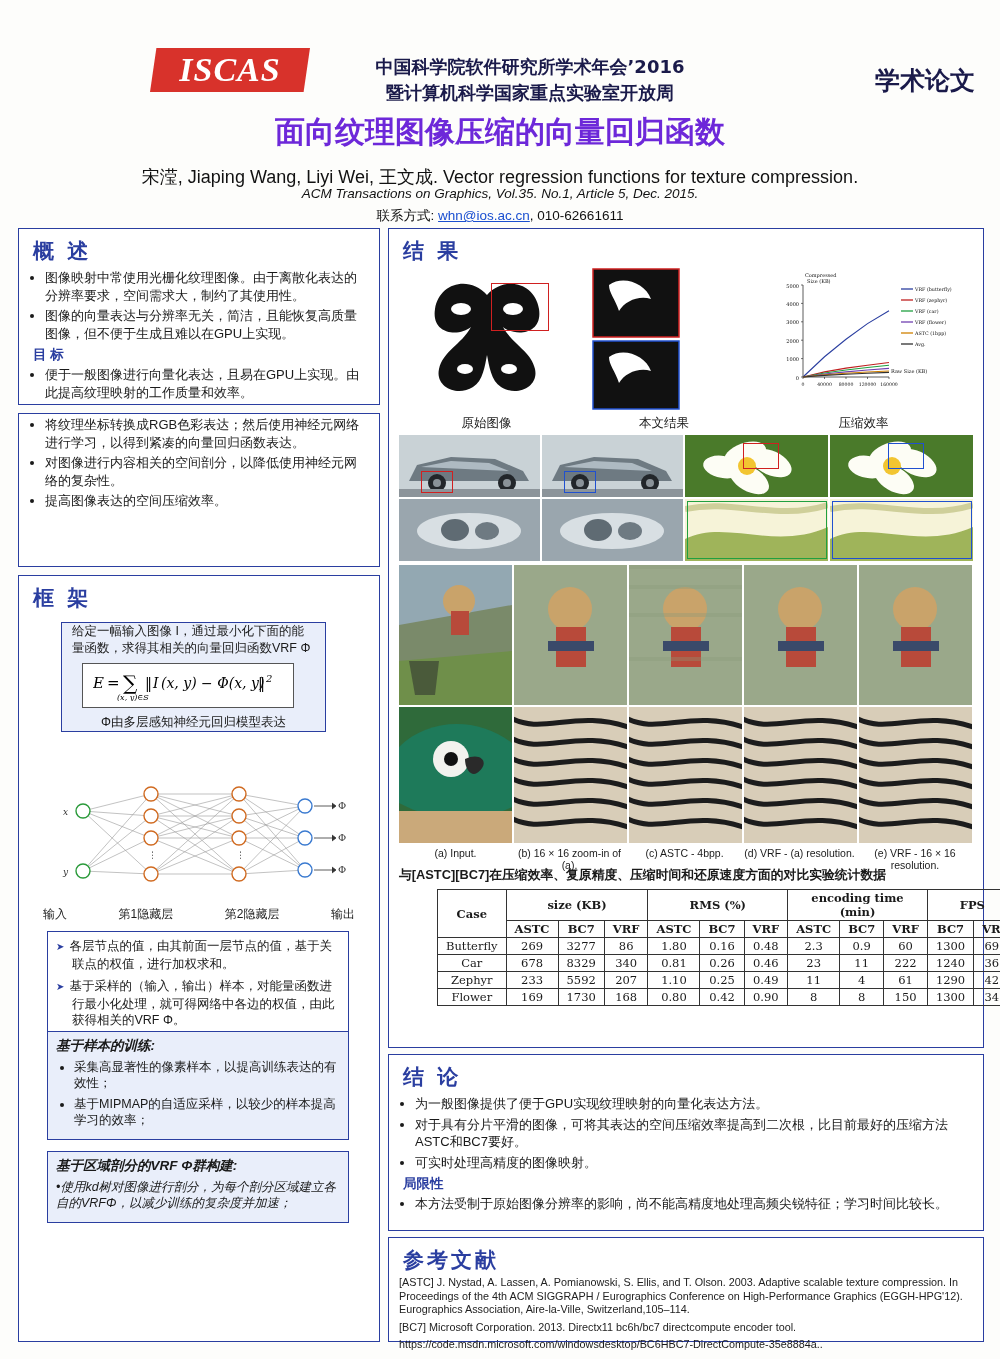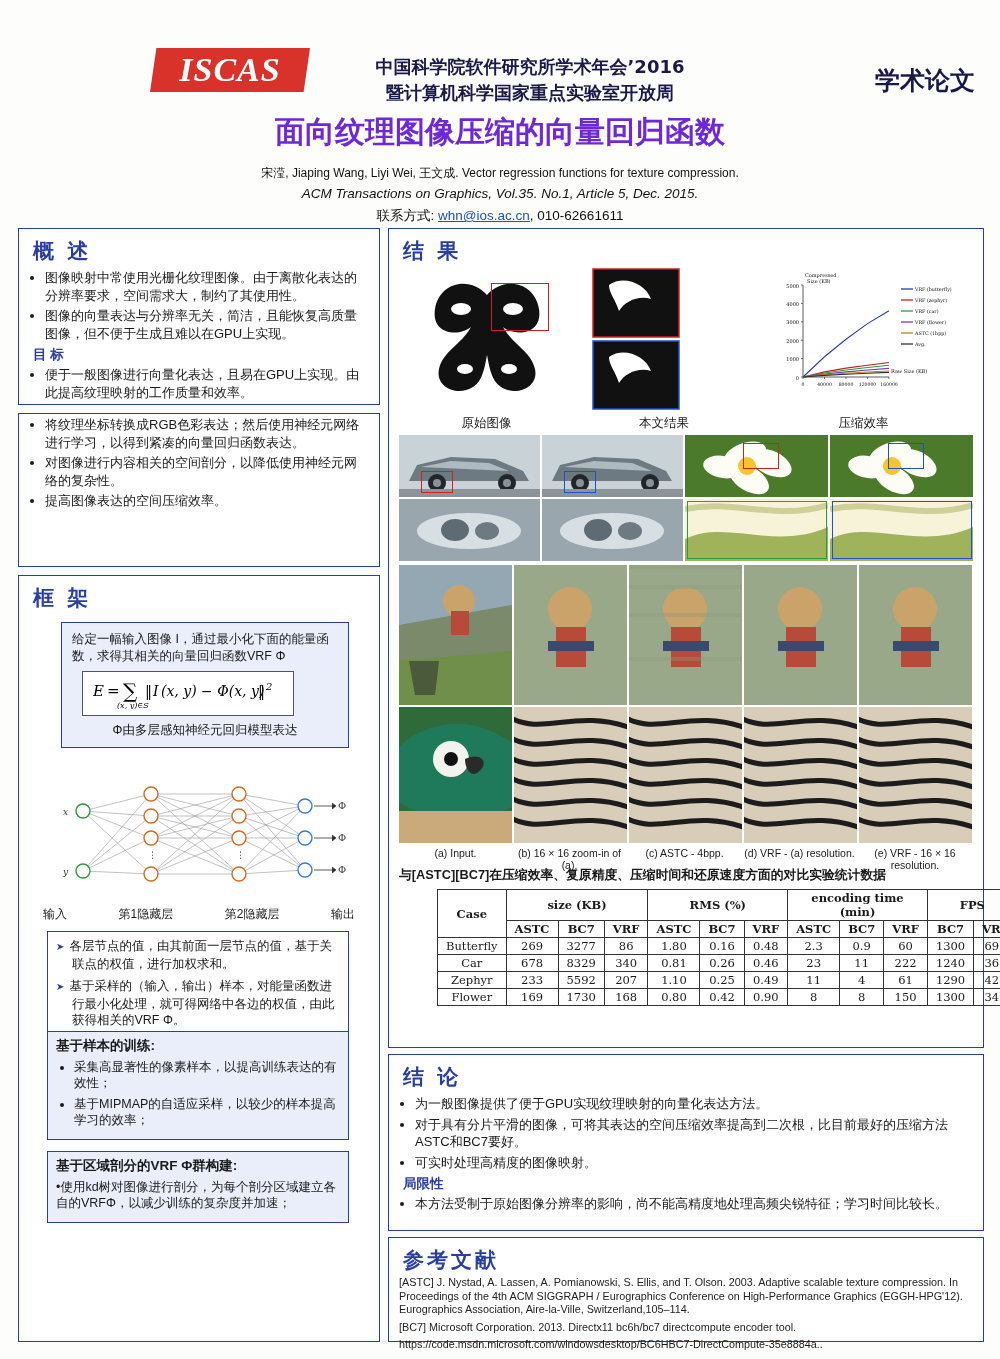--- a/index.html
+++ b/index.html
@@ -33,21 +33,21 @@
     position:absolute;right:25px;top:46px;font-size:25px;font-weight:bold;
     color:#1a1a4a;font-family:"DejaVu Sans", sans-serif;
   }
   .title{
     position:absolute;left:0;top:112px;width:1000px;text-align:center;
     font-size:30px;font-weight:bold;color:#6d28d9;
     font-family:"DejaVu Sans", sans-serif;
   }
   .authors{
     position:absolute;left:0;top:165px;width:1000px;text-align:center;
-    font-size:12px;color:#111;
+    font-size:18px;color:#111;
   }
   .venue{
     position:absolute;left:0;top:186px;width:1000px;text-align:center;
     font-size:13.5px;font-style:italic;color:#111;
   }
   .contact{
     position:absolute;left:0;top:207px;width:1000px;text-align:center;
     font-size:13.5px;color:#111;
   }
   .contact a{color:#1a4fd0;text-decoration:underline;}
@@ -66,22 +66,22 @@
   ul.bl li{font-size:13px;line-height:17.5px;margin-bottom:3px;}
 
   
   #p-overview{left:18px;top:228px;width:360px;height:175px;}
   
   #p-motivation{left:18px;top:413px;width:360px;height:152px;}
   
   #p-framework{left:18px;top:575px;width:360px;height:765px;}
 
   .eq-box{
-    position:absolute;left:42px;top:46px;width:288px;border:1px solid #2a3ea0;
-    background:#e9eefa;padding:8px 10px;box-sizing:border-box;
+    position:absolute;left:42px;top:46px;width:265px;border:1px solid #2a3ea0;
+    background:#e9eefa;padding:0 10px;box-sizing:border-box;
   }
   .eq-text{font-size:12.5px;line-height:17px;}
   .eq-formula{
     border:1px solid #555;background:#fff;display:inline-block;
     padding:3px 10px;margin:6px 0 6px 10px;font-family:"DejaVu Serif", serif;
     font-size:14px;font-style:italic;
   }
 
   .netfig{position:absolute;left:24px;top:200px;width:312px;height:130px;}
   .netlabels{
@@ -97,21 +97,21 @@
     padding-left:16px;text-indent:-16px;}
   .arrow-box p:before{content:"\27A4";color:#2a3ea0;font-size:10px;margin-right:5px;}
 
   .blue-box{
     position:absolute;left:28px;width:302px;border:1px solid #2a3ea0;
     background:#e9eefa;box-sizing:border-box;padding:6px 8px;
   }
   .blue-box .bh{font-size:13.5px;font-weight:bold;margin:0 0 4px 0;}
   .blue-box ul{margin:0 0 0 18px;padding:0;}
   .blue-box ul li{font-size:12.5px;line-height:16.5px;margin-bottom:4px;}
-  .blue-box p{margin:0 0 4px 0;font-size:12.5px;line-height:16.5px;}
+  .blue-box p{margin:0 0 4px 0;font-size:12.5px;line-height:16.5px;font-style:italic;}
 
   
   #p-results{left:388px;top:228px;width:594px;height:818px;}
   .res-top{position:absolute;left:10px;top:36px;width:574px;height:150px;}
   .res-caps{position:absolute;left:10px;top:186px;width:574px;
     display:flex;font-size:12.5px;justify-content:space-between;}
   .res-caps span{text-align:center;}
 
   .imgrow{position:absolute;display:flex;gap:2px;}
   .ph{position:relative;overflow:hidden;}

